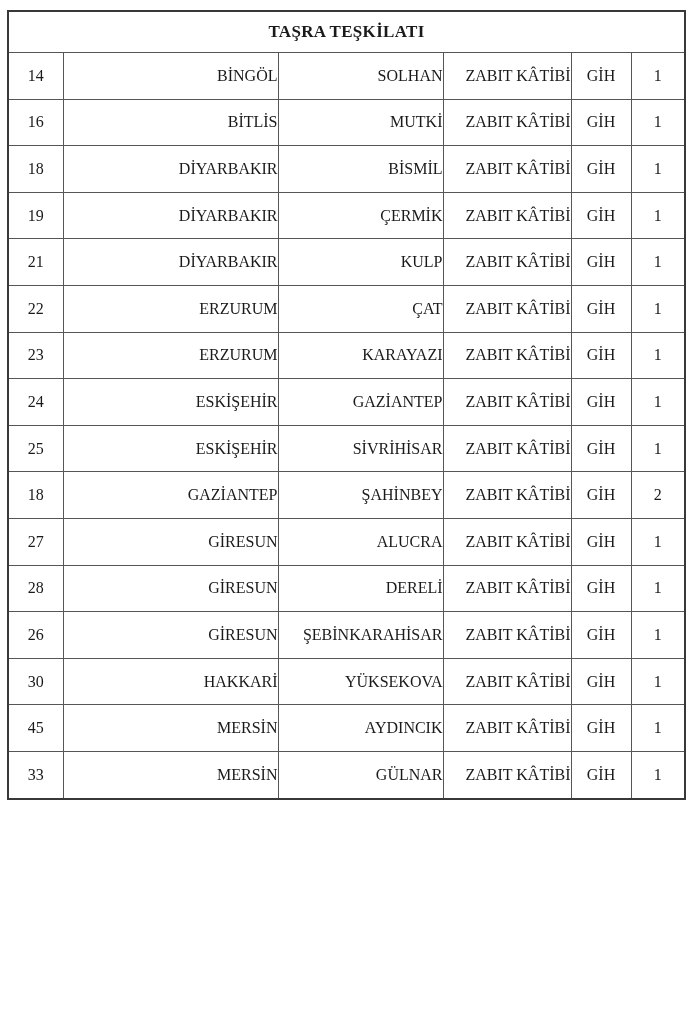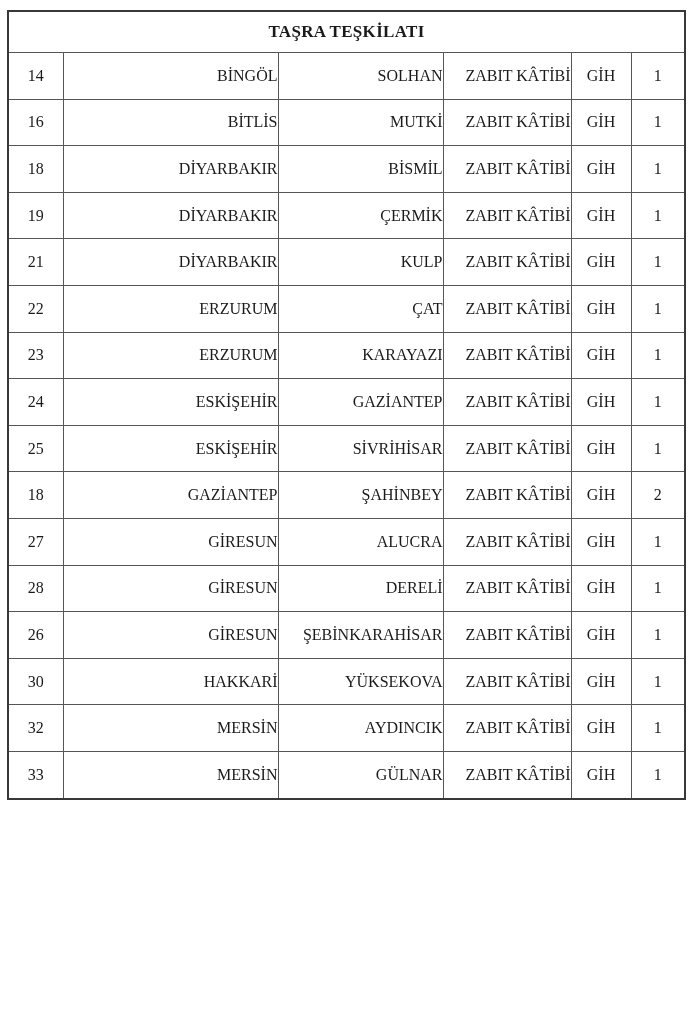--- a/index.html
+++ b/index.html
@@ -193,21 +193,21 @@
         </tr>
         <tr>
           <td class="c0">30</td>
           <td class="c1">HAKKARİ</td>
           <td class="c2">YÜKSEKOVA</td>
           <td class="c3">ZABIT KÂTİBİ</td>
           <td class="c4">GİH</td>
           <td class="c5">1</td>
         </tr>
         <tr>
-          <td class="c0">32</td>
+          <td class="c0">45</td>
           <td class="c1">MERSİN</td>
           <td class="c2">AYDINCIK</td>
           <td class="c3">ZABIT KÂTİBİ</td>
           <td class="c4">GİH</td>
           <td class="c5">1</td>
         </tr>
         <tr>
           <td class="c0">33</td>
           <td class="c1">MERSİN</td>
           <td class="c2">GÜLNAR</td>

